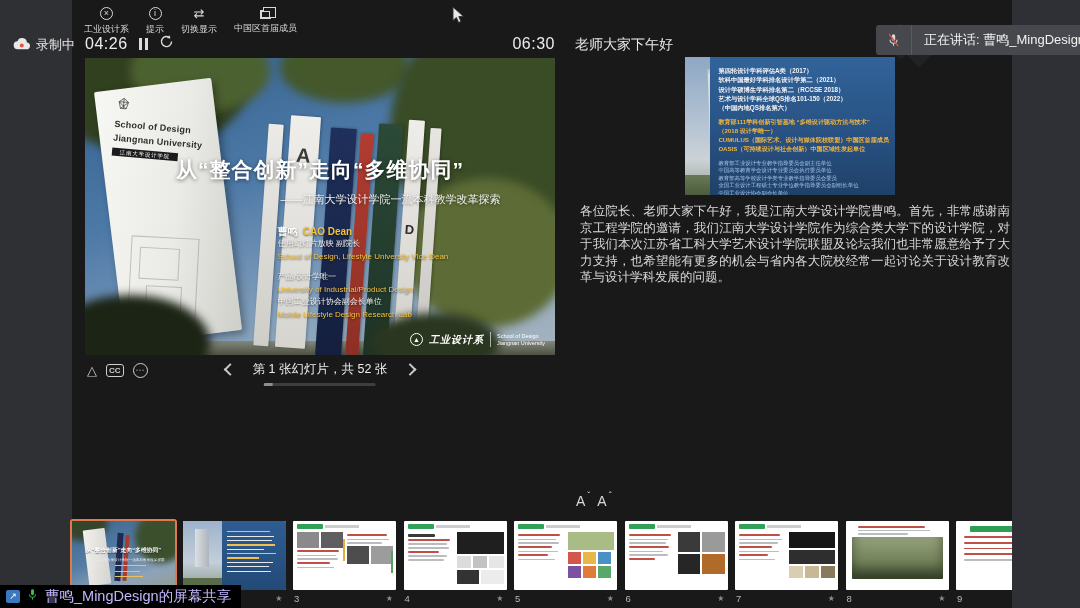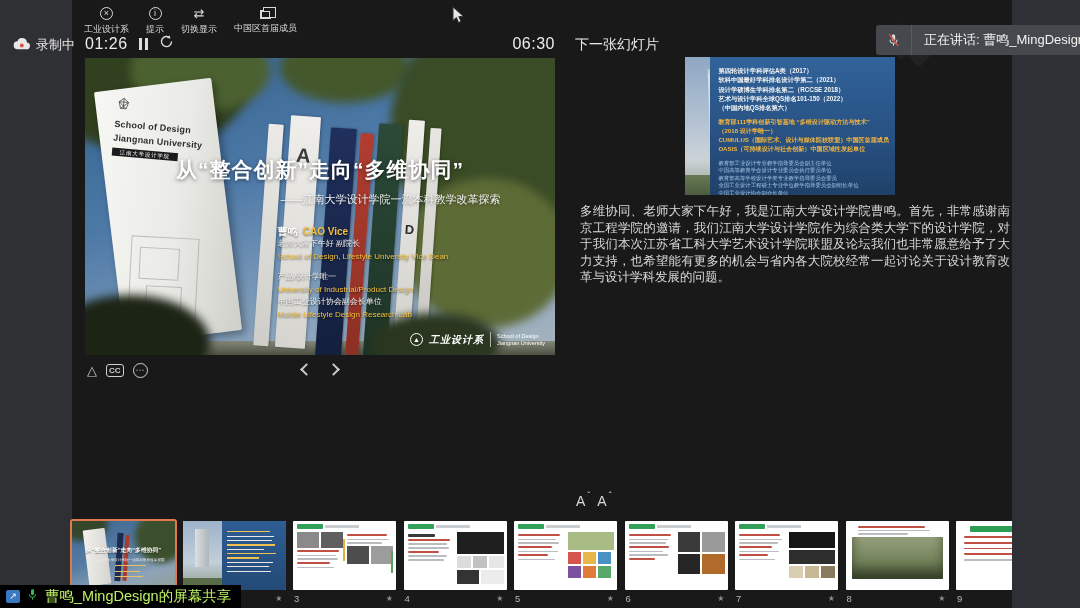--- a/index.html
+++ b/index.html
@@ -191,21 +191,21 @@
   .t8top .lr,.t8top .ln { margin:2px 0; }
   .t8ph { margin:2px 6px 0; height:42px; border-radius:1px;
           background:linear-gradient(#95a07c 0%,#75845c 55%,#4f5c3e 100%);
           box-shadow:inset 0 -8px 12px rgba(30,35,20,.55); }
   .t9head { margin:5px auto 4px; width:72%; height:6px; background:#2f9e55; border-radius:1px; }
   .t9 .lr { width:80%; margin:4px 8px; }
 
   
   #share { left:0; top:585px; height:23px; background:#000; display:flex; align-items:center;
            padding:0 10px 0 6px; gap:6px; z-index:7; }
-  #share .txt { font-size:14.5px; color:#bef264; white-space:nowrap; }
+  #share .txt { font-size:14.5px; color:#c4b5fd; white-space:nowrap; }
   .share-ic { width:14px; height:13px; background:#3b78c2; border-radius:2px; color:#fff;
               font-size:9px; display:flex; align-items:center; justify-content:center; line-height:1; }
 
   #cursor { left:452px; top:6px; z-index:20; }
 </style>
 </head>
 <body>
 
 <div class="abs" id="sidebar-left"></div>
 <div class="abs" id="sidebar-right"></div>
@@ -247,21 +247,21 @@
         <rect x="6.2" y="1.8" width="3.6" height="7.2" rx="1.8" fill="#d8d8d8"></rect>
         <path d="M4.3 7.8a3.7 3.7 0 0 0 7.4 0" stroke="#d8d8d8" stroke-width="1.1" fill="none"></path>
         <line x1="8" y1="11.8" x2="8" y2="14.2" stroke="#d8d8d8" stroke-width="1.1"></line>
         <line x1="3.4" y1="1.6" x2="12.8" y2="14.4" stroke="#d85045" stroke-width="1.4"></line>
       </svg>
   </span>
   <span class="txt">正在讲话: 曹鸣_MingDesign;</span>
 </div>
 
 <div class="abs" id="timer-row">
-  <span class="timer">01:26</span>
+  <span class="timer">04:26</span>
   <span class="pause">
       <i></i>
       <i></i>
     </span>
   <span>
     <svg width="15" height="15" viewBox="0 0 16 16">
         <path d="M13.4 8a5.4 5.4 0 1 1-1.7-3.9" fill="none" stroke="#dcdcdc" stroke-width="1.5"></path>
         <path d="M11.2 1.2 L12.1 4.9 L8.4 4.3 Z" fill="#dcdcdc"></path>
       </svg>
   </span>
@@ -291,22 +291,22 @@
   <div class="slat s3"></div>
     <div class="slat s4"></div>
     <div class="slat s5"></div>
   <div class="slat s6">D</div>
   <div class="slat s7"></div>
   <div class="tree t-e"></div>
     <div class="tree t-f"></div>
   <div id="slide-title">从“整合创新”走向“多维协同”</div>
   <div id="slide-subtitle">——江南大学设计学院一流本科教学改革探索</div>
   <div id="presenter-block">
-    <div class="nm"><span>曹鸣</span><span class="en">CAO Vice</span></div>
-    <div class="cn">老师大家下午好 副院长</div>
+    <div class="nm"><span>曹鸣</span><span class="en">CAO Dean</span></div>
+    <div class="cn">使用幻灯片放映 副院长</div>
     <div class="en2">School of Design, Lifestyle University Vice Dean</div>
     <div class="gap"></div>
     <div class="cn">产品/设计学唯一</div>
     <div class="en2">University of Industrial/Product Design</div>
     <div class="cn">中国工业设计协会副会长单位</div>
     <div class="en2">Mobile Lifestyle Design Research Lab</div>
   </div>
   <div class="logos">
     <span class="seal">▲</span>
     <span class="logo-cn">工业设计系</span>
@@ -319,25 +319,31 @@
 </div>
 
 <div class="abs" id="under">
   <div class="us-icons">
     <span class="tri">△</span>
     <span class="cc">CC</span>
     <span class="more">⋯</span>
   </div>
   <div class="nav">
     <span class="chev chev-l"></span>
+    <div class="counter-box">
+      <span class="counter">第 1 张幻灯片，共 52 张</span>
+      <div class="pbar">
+          <div class="pfill"></div>
+        </div>
+    </div>
     <span class="chev chev-r"></span>
   </div>
 </div>
 
-<div class="abs" id="next-header">下一张幻灯片</div>
+<div class="abs" id="next-header">老师大家下午好</div>
 
 <div class="abs" id="next-thumb">
   <div class="nt-photo">
     <div class="bld"></div>
 
     <div class="nt-grn"></div>
   </div>
   <div class="nt-text">
     <div class="g1">
       <div>第四轮设计学科评估A类（2017）</div>
@@ -355,21 +361,21 @@
     <div class="g3">
       <div>教育部工业设计专业教学指导委员会副主任单位</div>
       <div>中国高等教育学会设计专业委员会执行委员单位</div>
       <div>教育部高等学校设计学类专业教学指导委员会委员</div>
       <div>全国工业设计工程硕士专业学位教学指导委员会副组长单位</div>
       <div>中国工业设计协会副会长单位</div>
     </div>
   </div>
 </div>
 
-<div class="abs" id="notes">多维协同、老师大家下午好，我是江南大学设计学院曹鸣。首先，非常感谢南京工程学院的邀请，我们江南大学设计学院作为综合类大学下的设计学院，对于我们本次江苏省工科大学艺术设计学院联盟及论坛我们也非常愿意给予了大力支持，也希望能有更多的机会与省内各大院校经常一起讨论关于设计教育改革与设计学科发展的问题。</div>
+<div class="abs" id="notes">各位院长、老师大家下午好，我是江南大学设计学院曹鸣。首先，非常感谢南京工程学院的邀请，我们江南大学设计学院作为综合类大学下的设计学院，对于我们本次江苏省工科大学艺术设计学院联盟及论坛我们也非常愿意给予了大力支持，也希望能有更多的机会与省内各大院校经常一起讨论关于设计教育改革与设计学科发展的问题。</div>
 
 <div class="abs" id="font-btns">
   <span class="fb fb-dec">A</span>
   <span class="fb fb-inc">A</span>
 </div>
 
 <div class="abs" id="filmstrip">
 
   <div class="slot sel">
     <div class="thumb t1">

